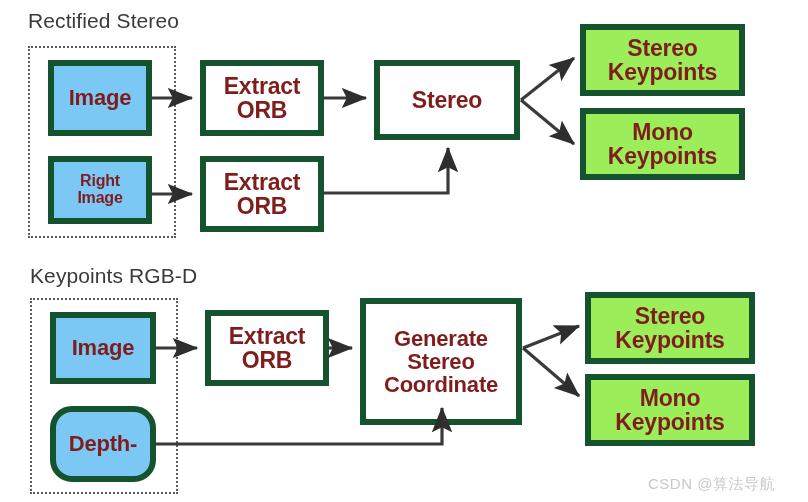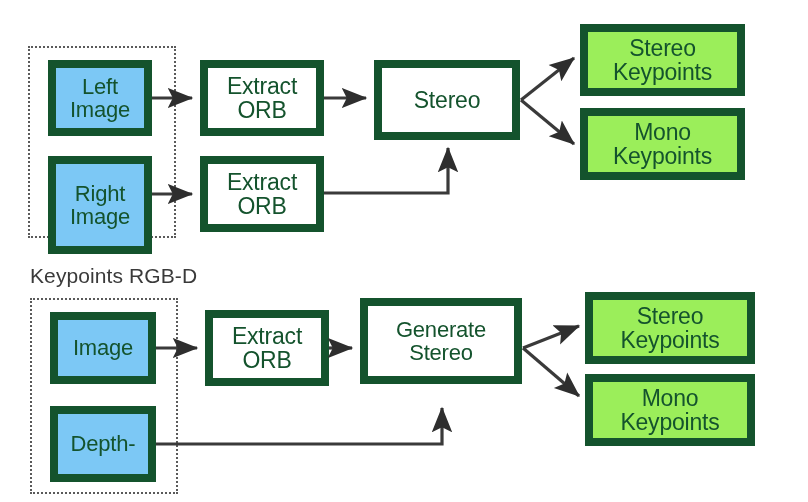--- a/index.html
+++ b/index.html
@@ -26,27 +26,27 @@
   }
   .group-box {
     position: absolute;
     border: 2px dotted #5a5a5a;
     background: transparent;
     box-sizing: border-box;
   }
   .node {
     position: absolute;
     box-sizing: border-box;
-    border: 8px solid #14532d;
+    border: 6px solid #14532d;
     display: flex;
     align-items: center;
     justify-content: center;
     text-align: center;
-    font-weight: normal;
-    color: #14532d;
+    font-weight: bold;
+    color: #7f1d1d;
     line-height: 1.06;
     letter-spacing: -0.2px;
   }
   .node.blue { background: #7cc8f5; }
   .node.white { background: #ffffff; }
   .node.green { background: #9bee5a; }
   .node span { display: block; width: 100%; }
 
   svg.edges {
     position: absolute;
@@ -62,31 +62,31 @@
     color: #c9c9c9;
     white-space: nowrap;
     letter-spacing: 0.5px;
   }
 </style>
 </head>
 <body>
 
 <div id="canvas">
 
+  <div class="section-label" style="left:28px; top:10px;">Rectified Stereo</div>
 
   <div class="group-box" style="left:28px; top:46px; width:148px; height:192px;"></div>
 
   <div class="node blue" style="left:48px; top:60px; width:104px; height:76px; font-size:22px;">
     <span>
-      <span>Left</span>
       <span>Image</span>
     </span>
   </div>
 
-  <div class="node blue" style="left:48px; top:156px; width:104px; height:98px; font-size:22px;">
+  <div class="node blue" style="left:48px; top:156px; width:104px; height:68px; font-size:16px;">
     <span>
       <span>Right</span>
       <span>Image</span>
     </span>
   </div>
 
   <div class="node white" style="left:200px; top:60px; width:124px; height:76px; font-size:23px;">
     <span>
       <span>Extract</span>
       <span>ORB</span>
@@ -123,37 +123,38 @@
   <div class="section-label" style="left:30px; top:265px;">Keypoints RGB-D</div>
 
   <div class="group-box" style="left:30px; top:298px; width:148px; height:196px;"></div>
 
   <div class="node blue" style="left:50px; top:312px; width:106px; height:72px; font-size:22px;">
     <span>
       <span>Image</span>
     </span>
   </div>
 
-  <div class="node blue" style="left:50px; top:406px; width:106px; height:76px; font-size:22px;">
+  <div class="node blue" style="left:50px; top:406px; width:106px; height:76px; font-size:22px;border-radius:22px;">
     <span>
       <span>Depth-</span>
     </span>
   </div>
 
   <div class="node white" style="left:205px; top:310px; width:124px; height:76px; font-size:23px;">
     <span>
       <span>Extract</span>
       <span>ORB</span>
     </span>
   </div>
 
-  <div class="node white" style="left:360px; top:298px; width:162px; height:86px; font-size:22px;justify-content:center;">
+  <div class="node white" style="left:360px; top:298px; width:162px; height:127px; font-size:22px;justify-content:center;">
     <span>
       <span>Generate</span>
       <span>Stereo</span>
+      <span>Coordinate</span>
     </span>
   </div>
 
   <div class="node green" style="left:585px; top:292px; width:170px; height:72px; font-size:23px;">
     <span>
       <span>Stereo</span>
       <span>Keypoints</span>
     </span>
   </div>
 
@@ -181,14 +182,15 @@
       <path d="M521,100 L574,144"></path>
 
       <path d="M156,348 L197,348"></path>
       <path d="M329,348 L352,348"></path>
       <path d="M156,444 L442,444 L442,408"></path>
       <path d="M523,348 L579,326"></path>
       <path d="M523,348 L579,396"></path>
     </g>
   </svg>
 
+  <div class="watermark" style="left:648px; top:475px;">CSDN @算法导航</div>
 
 </div>
 
 </body></html>

